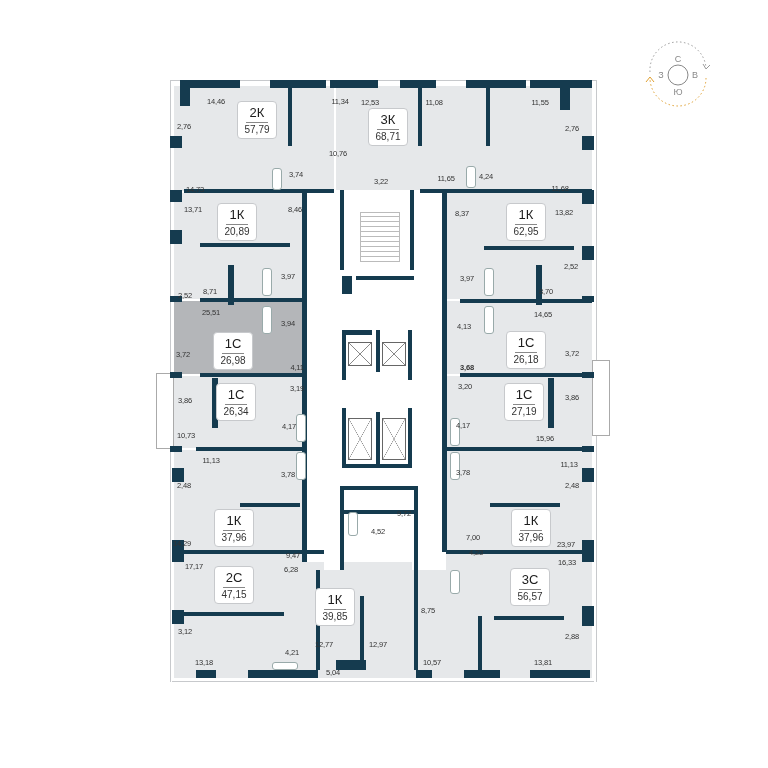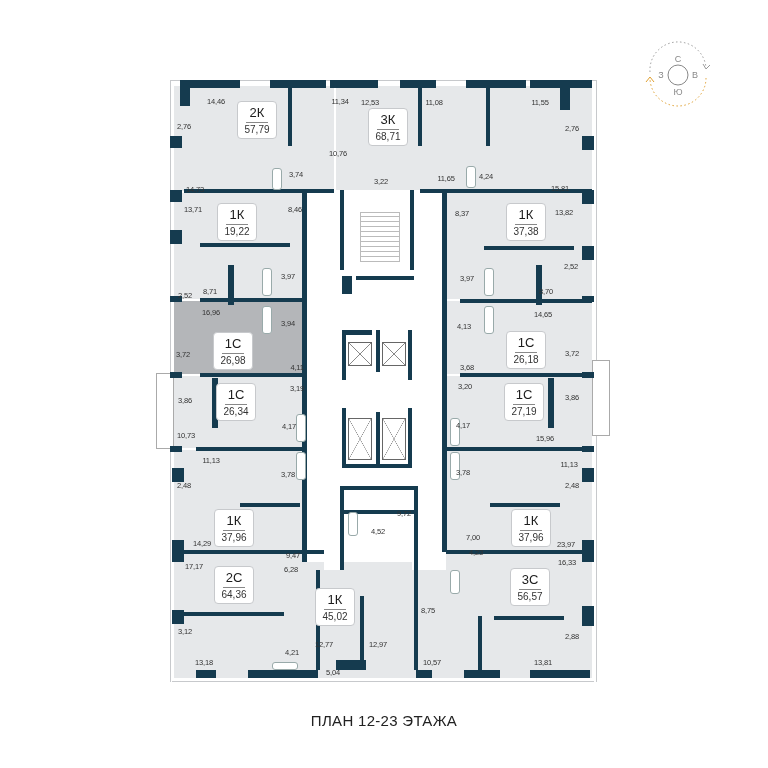--- a/index.html
+++ b/index.html
@@ -179,26 +179,26 @@
     <span class="a">57,79</span>
   </div>
   <div class="tag" style="left:388px;top:127px;">
     <span class="t">3К</span>
     <span class="hr"></span>
     <span class="a">68,71</span>
   </div>
   <div class="tag" style="left:237px;top:222px;">
     <span class="t">1К</span>
     <span class="hr"></span>
-    <span class="a">19,22</span>
+    <span class="a">20,89</span>
   </div>
   <div class="tag" style="left:526px;top:222px;">
     <span class="t">1К</span>
     <span class="hr"></span>
-    <span class="a">37,38</span>
+    <span class="a">62,95</span>
   </div>
   <div class="tag sel" style="left:233px;top:351px;">
     <span class="t">1С</span>
     <span class="hr"></span>
     <span class="a">26,98</span>
   </div>
   <div class="tag" style="left:526px;top:350px;">
     <span class="t">1С</span>
     <span class="hr"></span>
     <span class="a">26,18</span>
@@ -219,90 +219,90 @@
     <span class="a">37,96</span>
   </div>
   <div class="tag" style="left:531px;top:528px;">
     <span class="t">1К</span>
     <span class="hr"></span>
     <span class="a">37,96</span>
   </div>
   <div class="tag" style="left:234px;top:585px;">
     <span class="t">2С</span>
     <span class="hr"></span>
-    <span class="a">64,36</span>
+    <span class="a">47,15</span>
   </div>
   <div class="tag" style="left:335px;top:607px;">
     <span class="t">1К</span>
     <span class="hr"></span>
-    <span class="a">45,02</span>
+    <span class="a">39,85</span>
   </div>
   <div class="tag" style="left:530px;top:587px;">
     <span class="t">3С</span>
     <span class="hr"></span>
     <span class="a">56,57</span>
   </div>
 
   <span class="area" style="left:216px;top:101px;">14,46</span>
   <span class="area" style="left:184px;top:126px;">2,76</span>
   <span class="area" style="left:340px;top:101px;">11,34</span>
   <span class="area" style="left:338px;top:153px;">10,76</span>
   <span class="area" style="left:296px;top:174px;">3,74</span>
   <span class="area" style="left:195px;top:189px;">14,73</span>
   <span class="area" style="left:370px;top:102px;">12,53</span>
   <span class="area" style="left:434px;top:102px;">11,08</span>
   <span class="area" style="left:540px;top:102px;">11,55</span>
   <span class="area" style="left:572px;top:128px;">2,76</span>
   <span class="area" style="left:381px;top:181px;">3,22</span>
   <span class="area" style="left:446px;top:178px;">11,65</span>
   <span class="area" style="left:486px;top:176px;">4,24</span>
-  <span class="area" style="left:560px;top:188px;">15,81</span>
+  <span class="area" style="left:560px;top:188px;">11,68</span>
 
   <span class="area" style="left:193px;top:209px;">13,71</span>
   <span class="area" style="left:295px;top:209px;">8,46</span>
   <span class="area" style="left:288px;top:276px;">3,97</span>
   <span class="area" style="left:210px;top:291px;">8,71</span>
   <span class="area" style="left:185px;top:295px;">2,52</span>
 
   <span class="area" style="left:462px;top:213px;">8,37</span>
   <span class="area" style="left:564px;top:212px;">13,82</span>
   <span class="area" style="left:467px;top:278px;">3,97</span>
   <span class="area" style="left:571px;top:266px;">2,52</span>
   <span class="area" style="left:546px;top:291px;">8,70</span>
 
-  <span class="area" style="left:211px;top:312px;">16,96</span>
+  <span class="area" style="left:211px;top:312px;">25,51</span>
   <span class="area" style="left:288px;top:323px;">3,94</span>
   <span class="area" style="left:183px;top:354px;">3,72</span>
   <span class="area" style="left:297px;top:367px;">4,11</span>
 
   <span class="area" style="left:464px;top:326px;">4,13</span>
   <span class="area" style="left:543px;top:314px;">14,65</span>
   <span class="area" style="left:572px;top:353px;">3,72</span>
-  <span class="area" style="left:467px;top:367px;">3,68</span>
+  <span class="area" style="left:467px;top:367px;font-weight:bold;">3,68</span>
 
   <span class="area" style="left:185px;top:400px;">3,86</span>
   <span class="area" style="left:297px;top:388px;">3,19</span>
   <span class="area" style="left:289px;top:426px;">4,17</span>
   <span class="area" style="left:186px;top:435px;">10,73</span>
 
   <span class="area" style="left:465px;top:386px;">3,20</span>
   <span class="area" style="left:572px;top:397px;">3,86</span>
   <span class="area" style="left:463px;top:425px;">4,17</span>
   <span class="area" style="left:545px;top:438px;">15,96</span>
 
   <span class="area" style="left:211px;top:460px;">11,13</span>
   <span class="area" style="left:288px;top:474px;">3,78</span>
   <span class="area" style="left:184px;top:485px;">2,48</span>
 
   <span class="area" style="left:569px;top:464px;">11,13</span>
   <span class="area" style="left:463px;top:472px;">3,78</span>
   <span class="area" style="left:572px;top:485px;">2,48</span>
 
   <span class="area" style="left:291px;top:540px;margin-top:29px;">6,28</span>
-  <span class="area" style="left:202px;top:543px;text-align:right;">14,29</span>
+  <span class="area" style="left:182px;top:543px;text-align:right;">14,29</span>
   <span class="area" style="left:293px;top:555px;">9,47</span>
 
   <span class="area" style="left:473px;top:537px;">7,00</span>
   <span class="area" style="left:566px;top:544px;">23,97</span>
 
   <span class="area" style="left:194px;top:566px;">17,17</span>
   <span class="area" style="left:185px;top:631px;">3,12</span>
   <span class="area" style="left:292px;top:652px;">4,21</span>
   <span class="area" style="left:204px;top:662px;">13,18</span>
 
@@ -326,14 +326,13 @@
       <path d="M68 40 A 28 28 0 0 1 12 40" fill="none" stroke="#e0a030" stroke-width="1" stroke-dasharray="1.5 2.5"></path>
       <path d="M8 44 L12 39 L16 44" fill="none" stroke="#e0a030" stroke-width="1"></path>
       <circle cx="40" cy="37" r="10" fill="none" stroke="#888" stroke-width="1"></circle>
     </svg>
     <span class="lbl" style="left:40px;top:21px;">С</span>
     <span class="lbl" style="left:40px;top:54px;">Ю</span>
     <span class="lbl" style="left:23px;top:37px;">З</span>
     <span class="lbl" style="left:57px;top:37px;">В</span>
   </div>
 
-  <div class="title">ПЛАН 12-23 ЭТАЖА</div>
 </div>
 
 </body></html>

